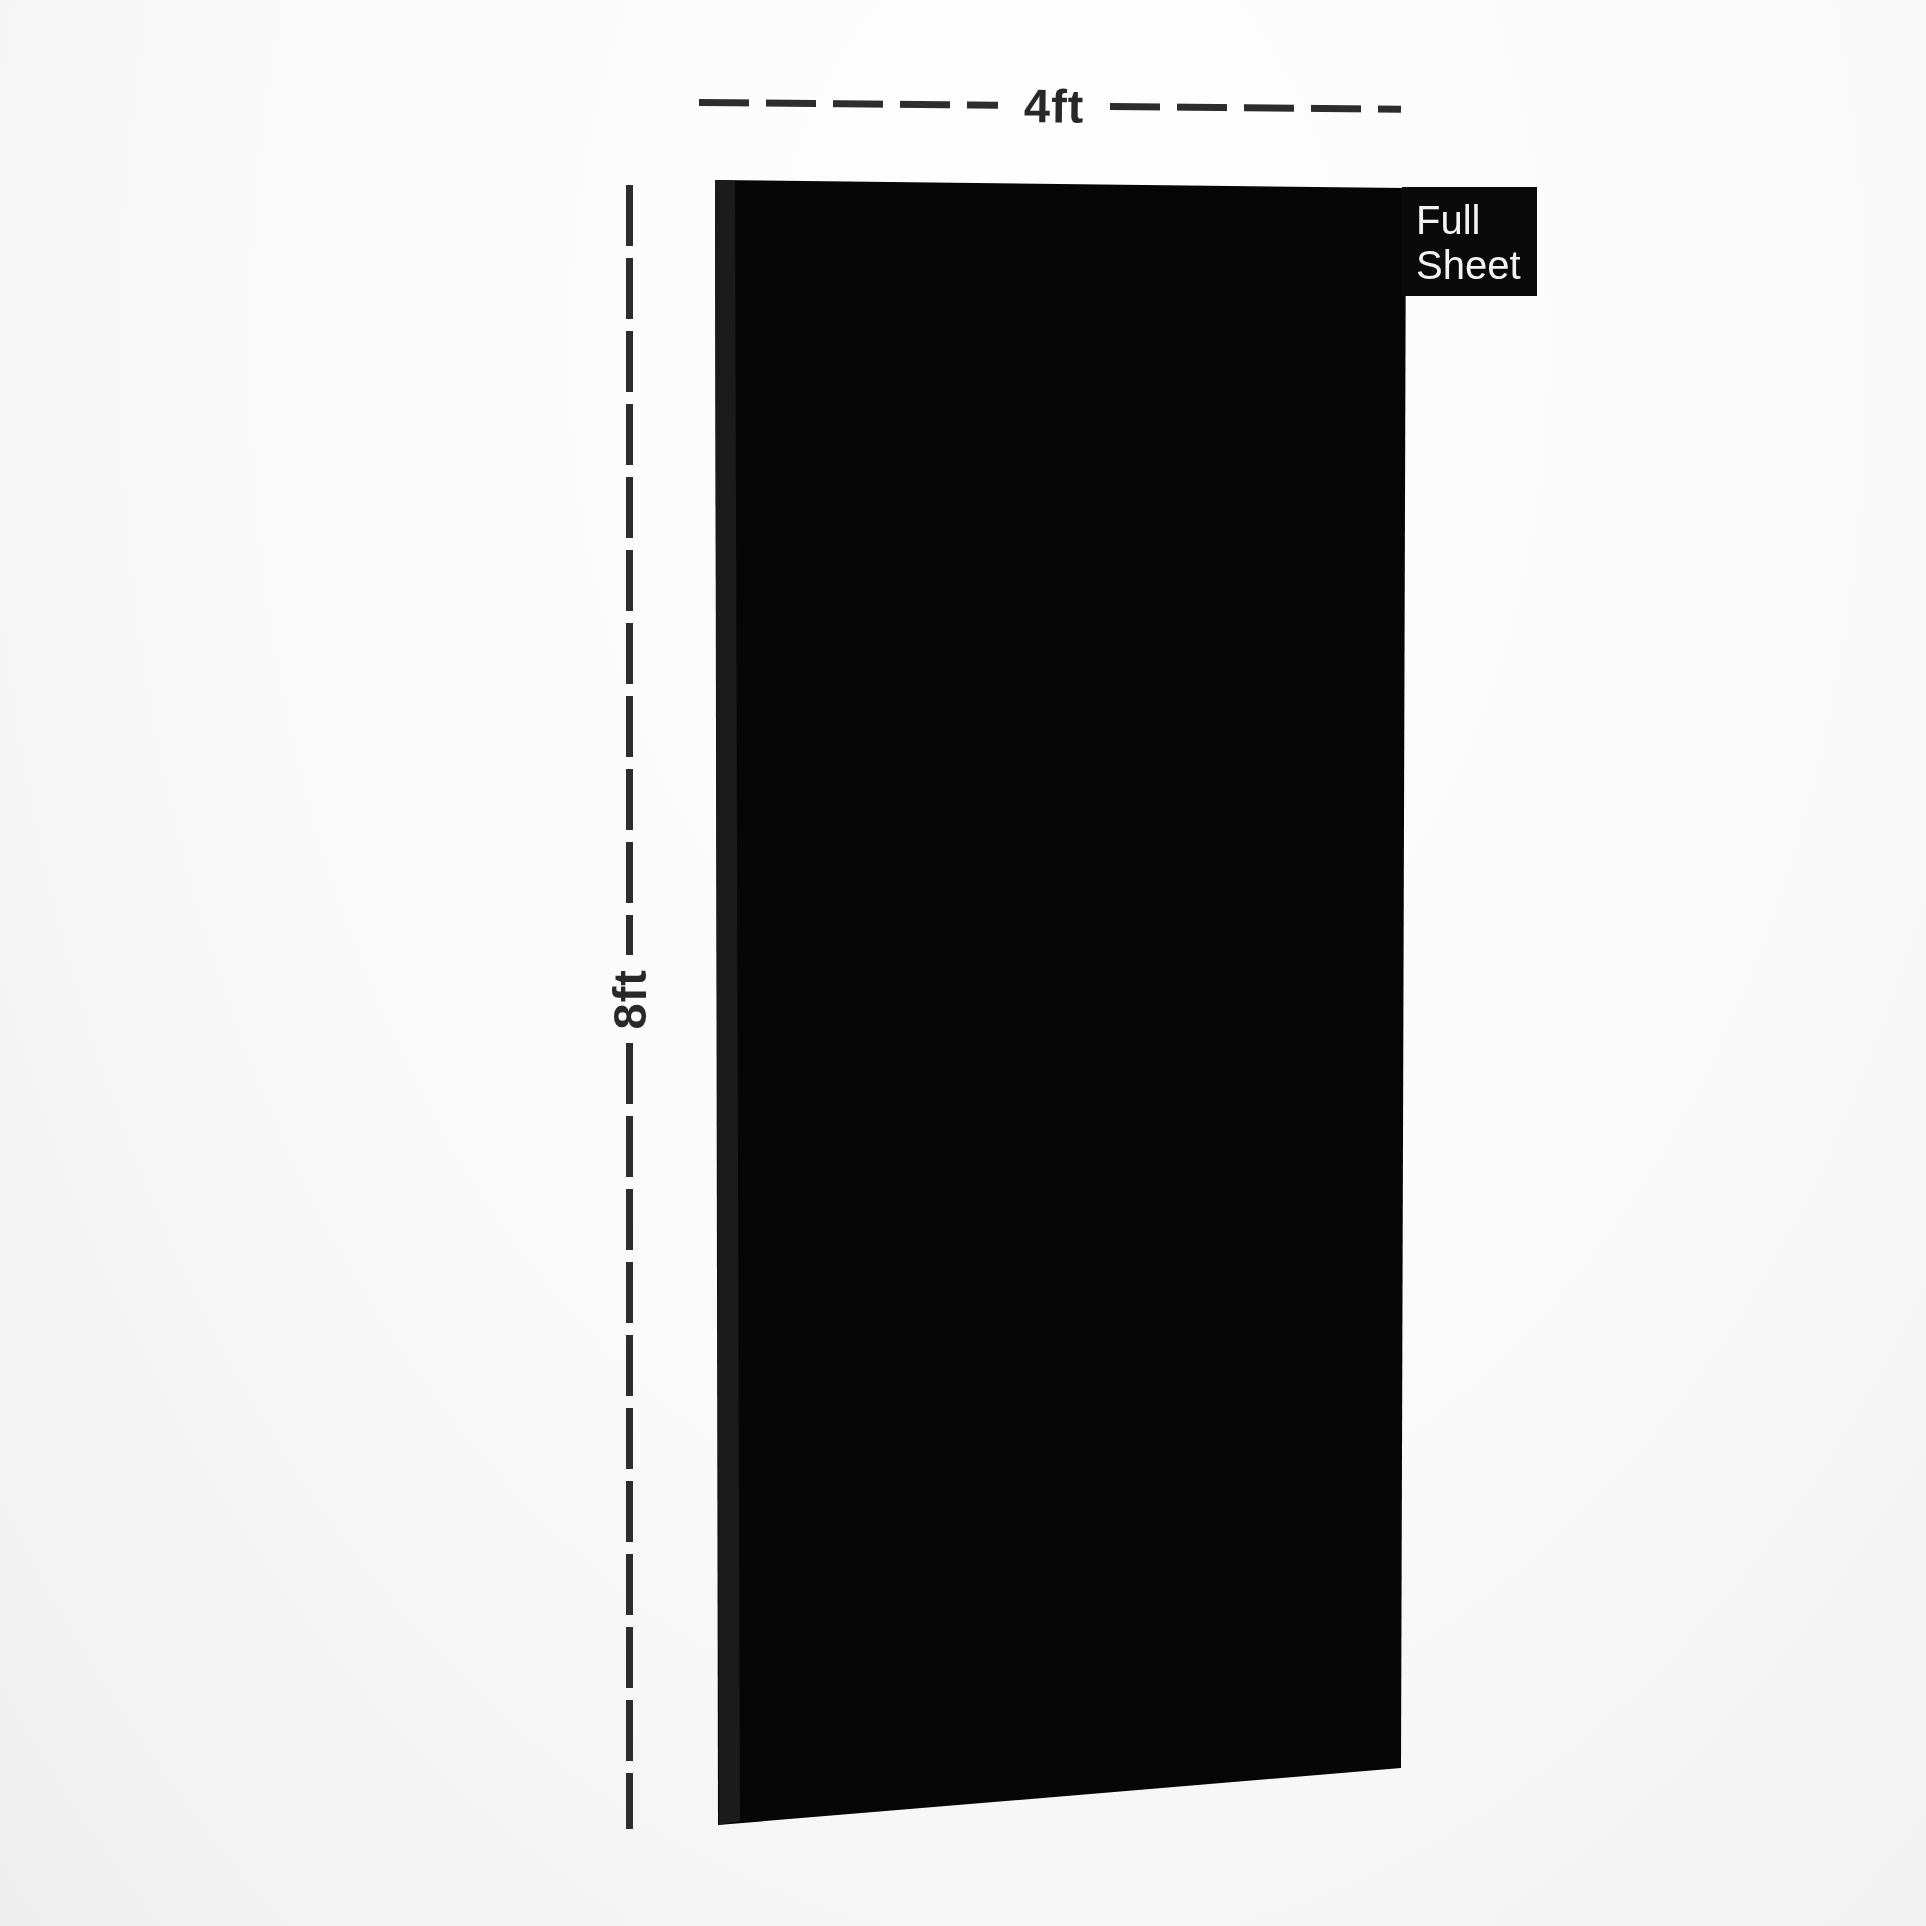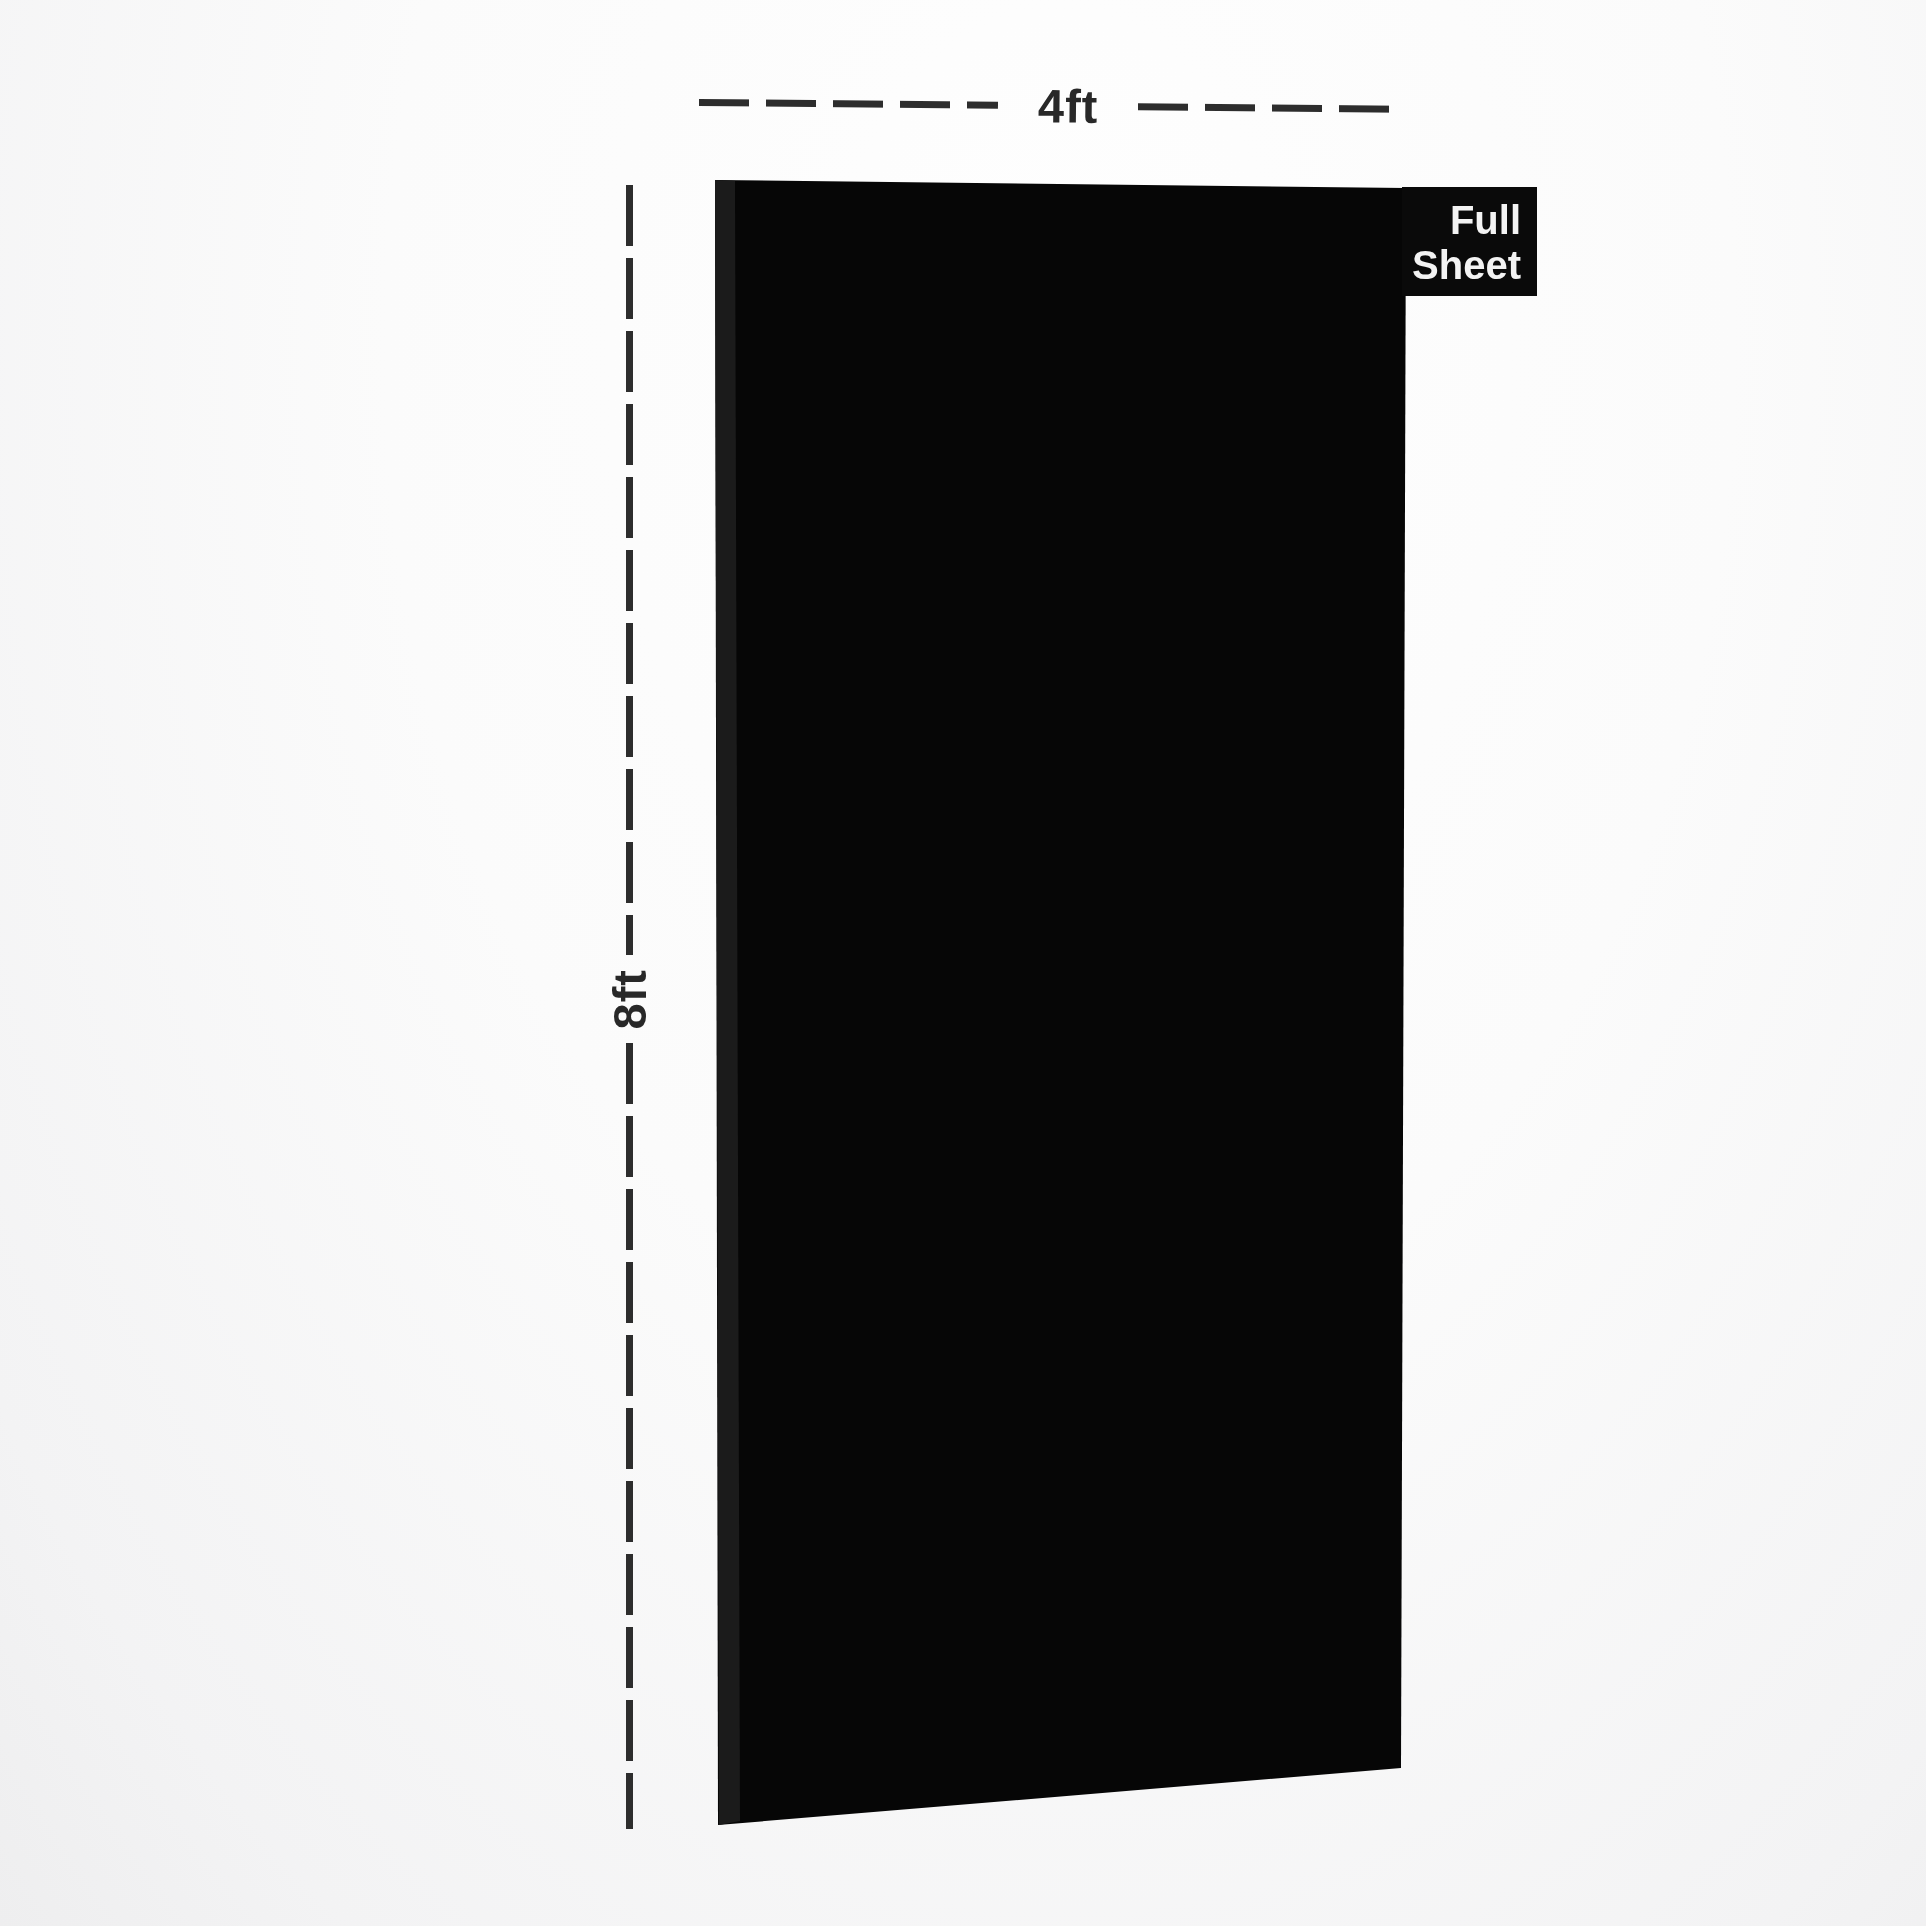--- a/index.html
+++ b/index.html
@@ -35,26 +35,25 @@
   .tag {
     position: absolute;
     left: 1402px;
     top: 187px;
     width: 135px;
     height: 109px;
     box-sizing: border-box;
     padding: 11px 16px 0 14px;
     background: #0a0a0a;
     color: #f3f3f3;
-    font-weight: bold;
+    font-weight: normal;
     font-size: 40px;
     line-height: 45px;
     display: flex;
     flex-direction: column;
-    align-items: flex-end;
   }
   
   .dim-label {
     color: #282828;
     font-size: 47px;
     font-weight: bold;
     letter-spacing: 1px;
     white-space: nowrap;
   }
   
@@ -68,21 +67,21 @@
     align-items: center;
     transform: rotate(0.55deg);
     transform-origin: left center;
   }
   .h-dash {
     height: 7px;
     background: repeating-linear-gradient(90deg, #2d2d2d 0px, #2d2d2d 50px, rgba(0,0,0,0) 50px, rgba(0,0,0,0) 67px);
   }
   .h-dash.left  { width: 299px; }
   .h-dash.right { flex: 1; }
-  .h-dim .dim-label { margin: 0 40px; text-align: right; }
+  .h-dim .dim-label { margin: 0 26px; text-align: right; }
   
   .v-dim {
     position: absolute;
     left: 604px;
     top: 185px;
     width: 51px;
     height: 1644px;
     display: flex;
     flex-direction: column;
     align-items: center;

